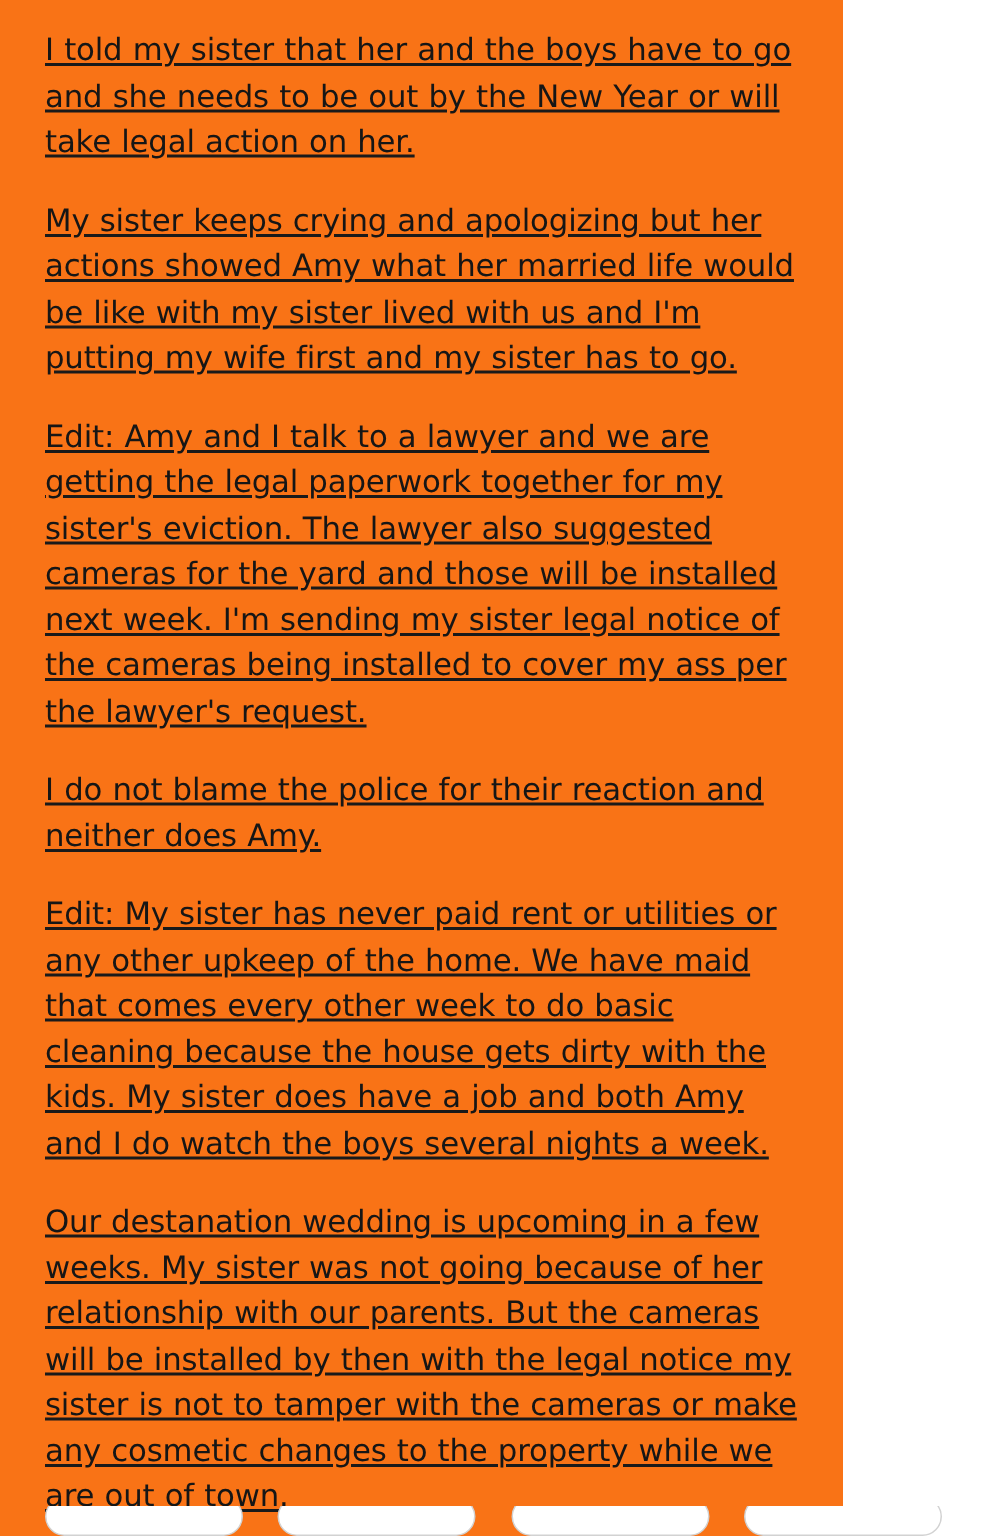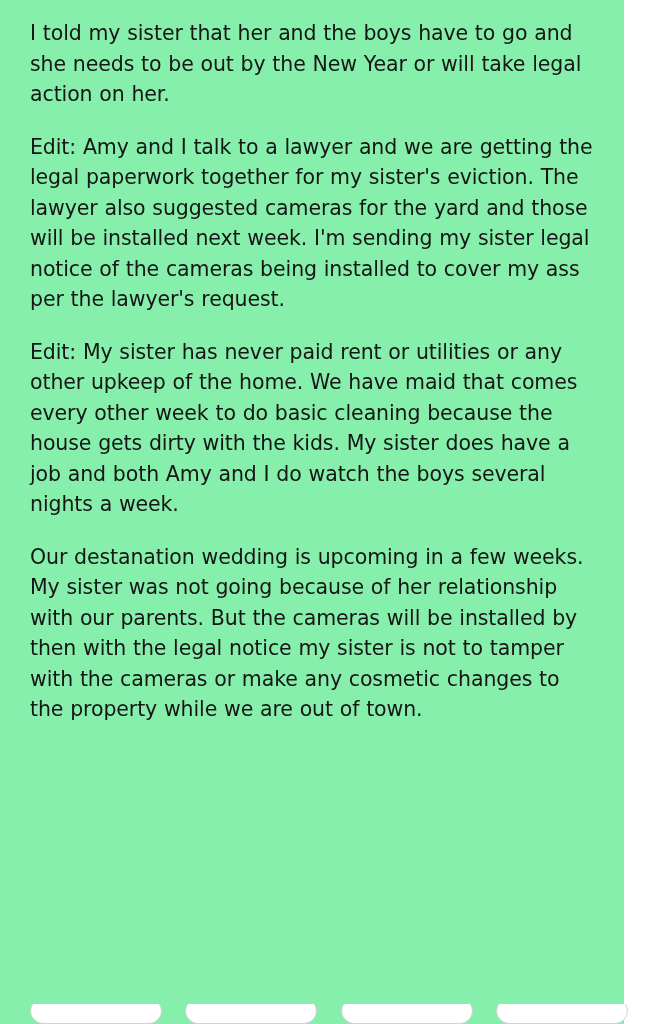--- a/index.html
+++ b/index.html
@@ -9,25 +9,26 @@
   }
   body {
     width: 658px;
     height: 1024px;
     overflow: hidden;
     font-family: "DejaVu Sans", sans-serif;
     color: #1a1a1a;
   }
   .page {
     position: relative;
-    width: 624px;
+    width: 562px;
     height: 1024px;
-    background: #86efac;
+    background: #f97316;
     box-sizing: border-box;
     padding: 18px 28px 0 30px;
+    text-decoration: underline;
   }
   .post-body {
     display: block;
   }
   .para {
     font-size: 20.5px;
     line-height: 30.5px;
     letter-spacing: -0.1px;
     color: #161616;
     margin: 0 0 22px 0;
@@ -58,21 +59,23 @@
     box-sizing: border-box;
   }
 </style>
 </head>
 <body>
 
 <div class="page">
 
   <div class="post-body">
     <p class="para">I told my sister that her and the boys have to go and she needs to be out by the New Year or will take legal action on her.</p>
+    <p class="para">My sister keeps crying and apologizing but her actions showed Amy what her married life would be like with my sister lived with us and I'm putting my wife first and my sister has to go.</p>
     <p class="para">Edit: Amy and I talk to a lawyer and we are getting the legal paperwork together for my sister's eviction. The lawyer also suggested cameras for the yard and those will be installed next week. I'm sending my sister legal notice of the cameras being installed to cover my ass per the lawyer's request.</p>
+    <p class="para">I do not blame the police for their reaction and neither does Amy.</p>
     <p class="para">Edit: My sister has never paid rent or utilities or any other upkeep of the home. We have maid that comes every other week to do basic cleaning because the house gets dirty with the kids. My sister does have a job and both Amy and I do watch the boys several nights a week.</p>
     <p class="para">Our destanation wedding is upcoming in a few weeks. My sister was not going because of her relationship with our parents. But the cameras will be installed by then with the legal notice my sister is not to tamper with the cameras or make any cosmetic changes to the property while we are out of town.</p>
   </div>
 
   <div class="bottom-bar">
     <div class="pill"></div>
     <div class="pill"></div>
     <div class="pill"></div>
     <div class="pill"></div>
   </div>

